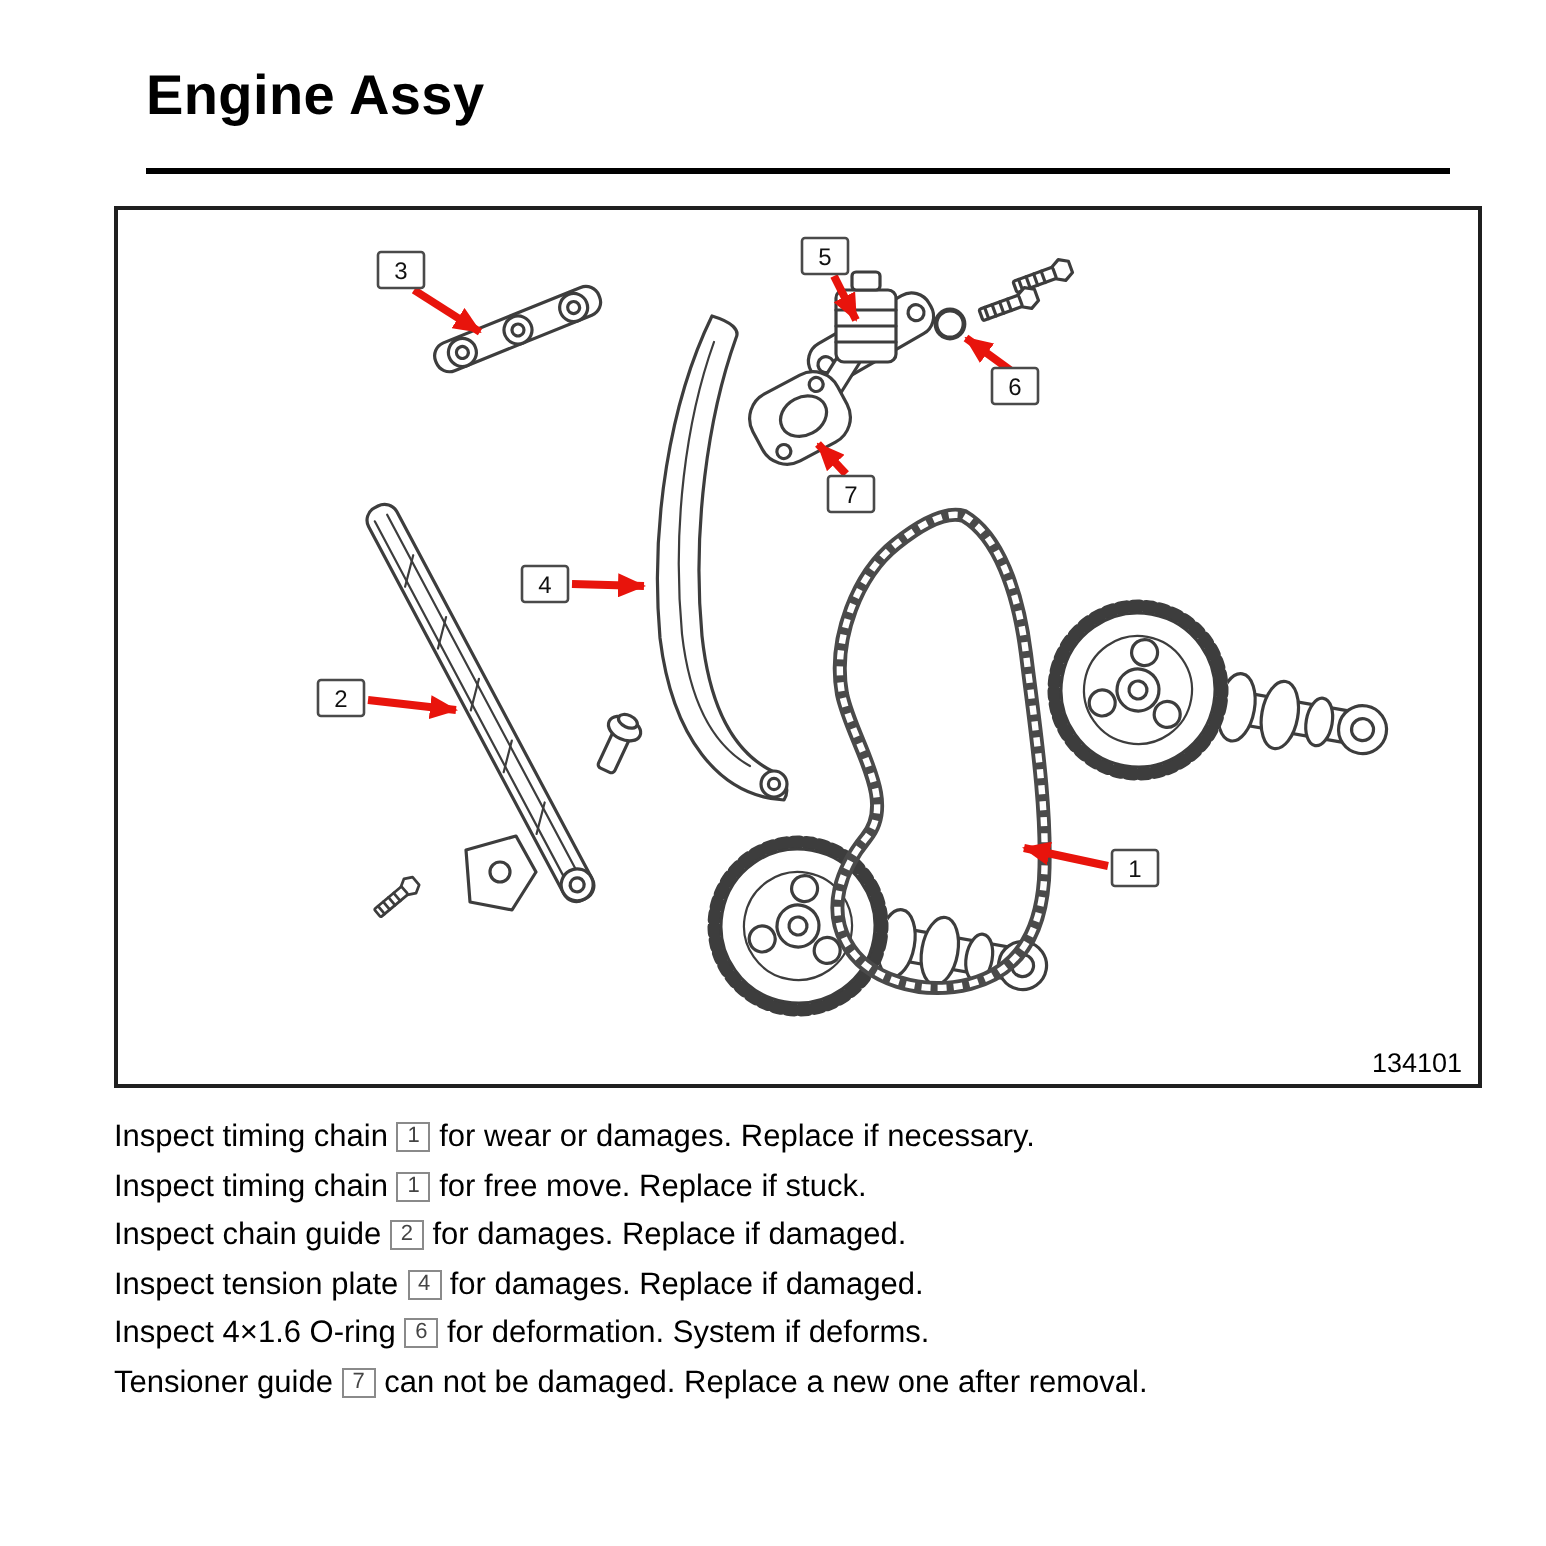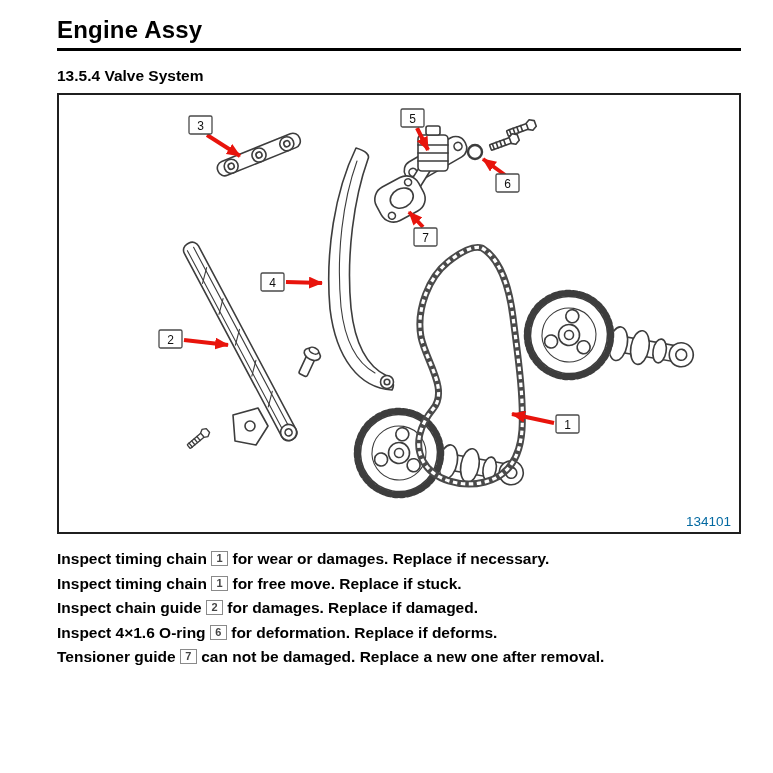--- a/index.html
+++ b/index.html
@@ -1,29 +1,29 @@
 <!DOCTYPE html>
 <html><head>
 <meta charset="utf-8">
 <style>
   html,body { margin:0; padding:0; background:#fff; }
   body { font-family:"Liberation Sans", sans-serif; color:#000; }
   .page { width:773px; box-sizing:border-box; padding:16px 32px 12px 57px; }
 
-  h1.title { font-size:24px; font-weight:bold; margin:0; padding-bottom:4px;
+  h1.title { font-size:28px; font-weight:bold; margin:16px; padding-bottom:20px;
              border-bottom:3px solid #000; letter-spacing:0.2px; }
   h2.section { font-size:15.5px; font-weight:bold; margin:16px 0 8px 0; }
 
   .figure-box { position:relative; width:684px; height:441px; box-sizing:border-box;
                 border:2px solid #1f1f1f; background:#fff; }
   .figure-box svg { display:block; }
-  .fig-num { position:absolute; right:8px; bottom:3px; font-size:13.5px; color:#0369a1;margin-top:30px; }
+  .fig-num { position:absolute; right:8px; bottom:3px; font-size:13.5px; color:#000000;margin-top:30px; }
 
   .instructions { margin-top:13px; }
-  .instr { margin:0; font-size:15.5px; line-height:24.5px;font-weight:bold; }
+  .instr { margin:0; font-size:15.5px; line-height:24.5px; }
   .refbox { display:inline-block; border:1px solid #8a8a8a; color:#444; background:#fff;
             font-size:11px; line-height:13px; min-width:9px; padding:0 3px;
             text-align:center; vertical-align:2px; }
 
   
   .p { fill:#fff; stroke:#3d3d3d; stroke-width:1.6; stroke-linejoin:round; stroke-linecap:round; }
   .nf { fill:none; }
   .thin { stroke-width:1.1; }
   .teeth { fill:none; stroke-width:6.5; stroke-dasharray:3.5 3.2; }
   .chain-outer { fill:none; stroke:#4a4a4a; stroke-width:7; stroke-linejoin:round; }
@@ -31,21 +31,20 @@
   .arrow { fill:none; stroke-width:4; stroke-linecap:butt; }
   .callout rect { fill:#fff; stroke:#4a4a4a; stroke-width:1.3; }
   .callout text { font-family:"Liberation Sans", sans-serif; font-size:12px; fill:#111; text-anchor:middle; }
 </style>
 </head>
 <body>
 
 <div class="page">
 
   <h1 class="title">Engine Assy</h1>
-  <h2 class="section">13.5.4 Valve System</h2>
 
   <div class="figure-box">
     <svg width="680" height="437" viewBox="0 0 680 437">
       <defs>
         <marker id="ah" markerWidth="14" markerHeight="12" refX="13" refY="6" orient="auto" markerUnits="userSpaceOnUse">
           <path d="M0,0 L14,6 L0,12 Z" fill="#e8140c"></path>
         </marker>
 
         <g id="bolt">
           <polygon points="0,-5.5 4.5,-3 4.5,3 0,5.5 -4.5,3 -4.5,-3"></polygon>
@@ -221,23 +220,28 @@
       <span>Inspect timing chain</span>
       <span class="refbox">1</span>
       <span>for free move. Replace if stuck.</span>
     </p>
     <p class="instr">
       <span>Inspect chain guide</span>
       <span class="refbox">2</span>
       <span>for damages. Replace if damaged.</span>
     </p>
     <p class="instr">
+      <span>Inspect tension plate</span>
+      <span class="refbox">4</span>
+      <span>for damages. Replace if damaged.</span>
+    </p>
+    <p class="instr">
       <span>Inspect 4×1.6 O-ring</span>
       <span class="refbox">6</span>
-      <span>for deformation. Replace if deforms.</span>
+      <span>for deformation. System if deforms.</span>
     </p>
     <p class="instr">
       <span>Tensioner guide</span>
       <span class="refbox">7</span>
       <span>can not be damaged. Replace a new one after removal.</span>
     </p>
   </div>
 
 </div>
 

